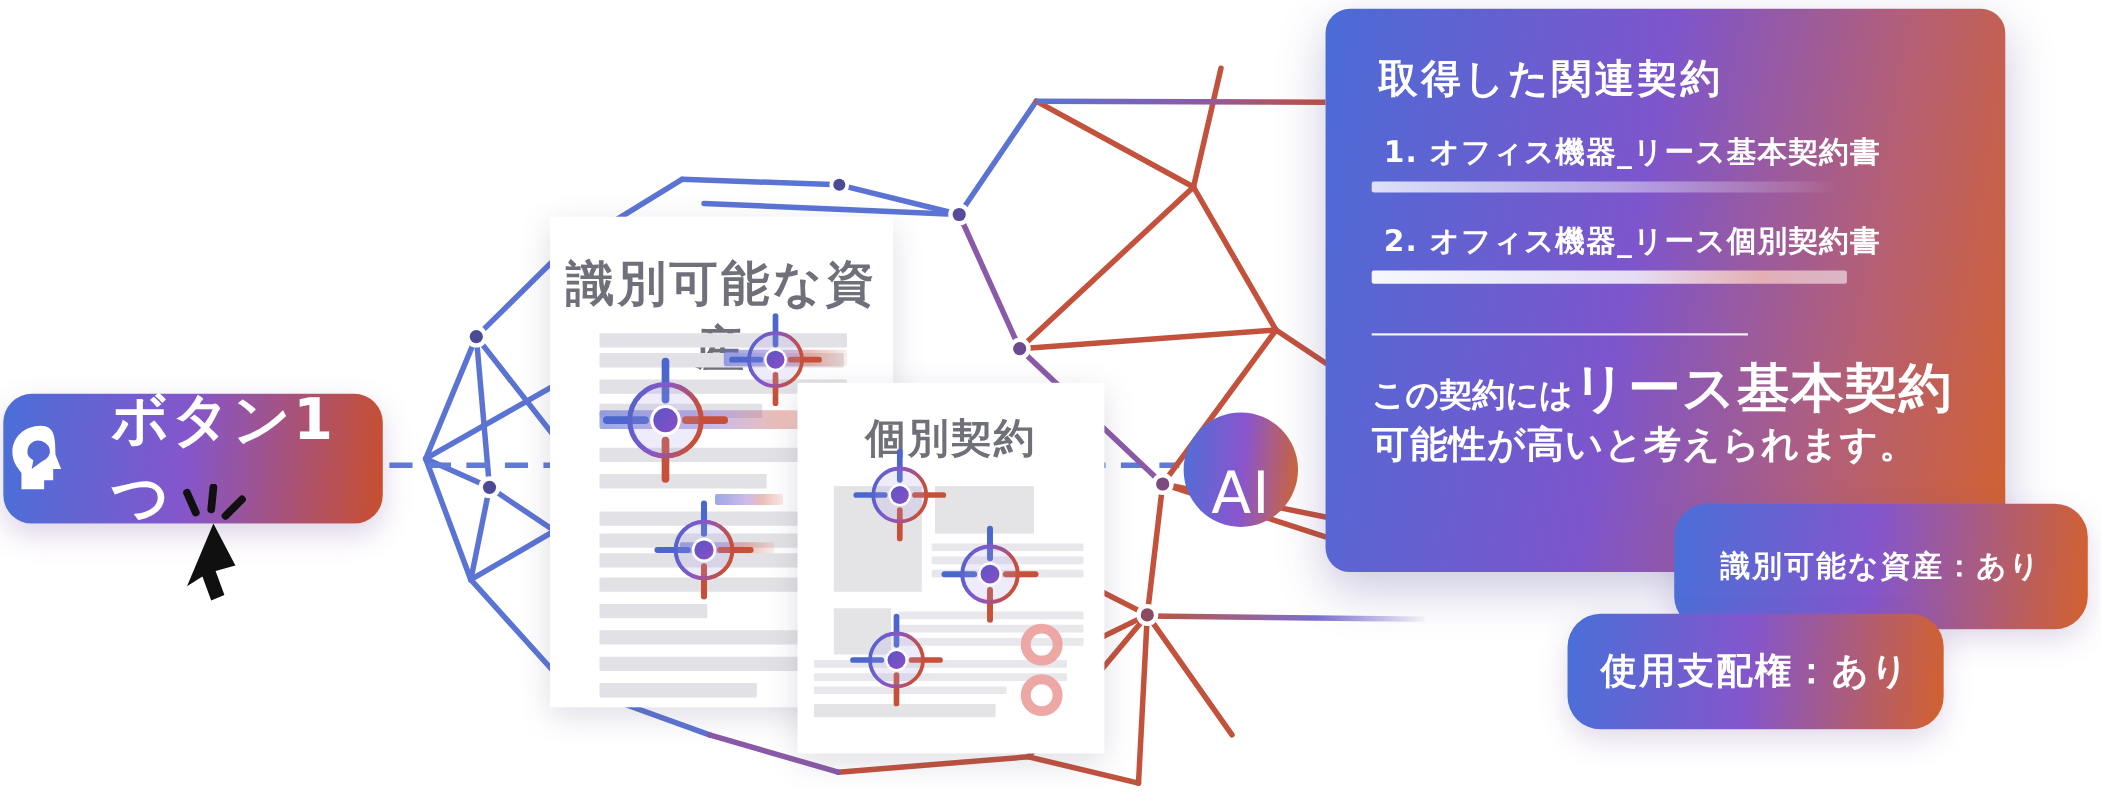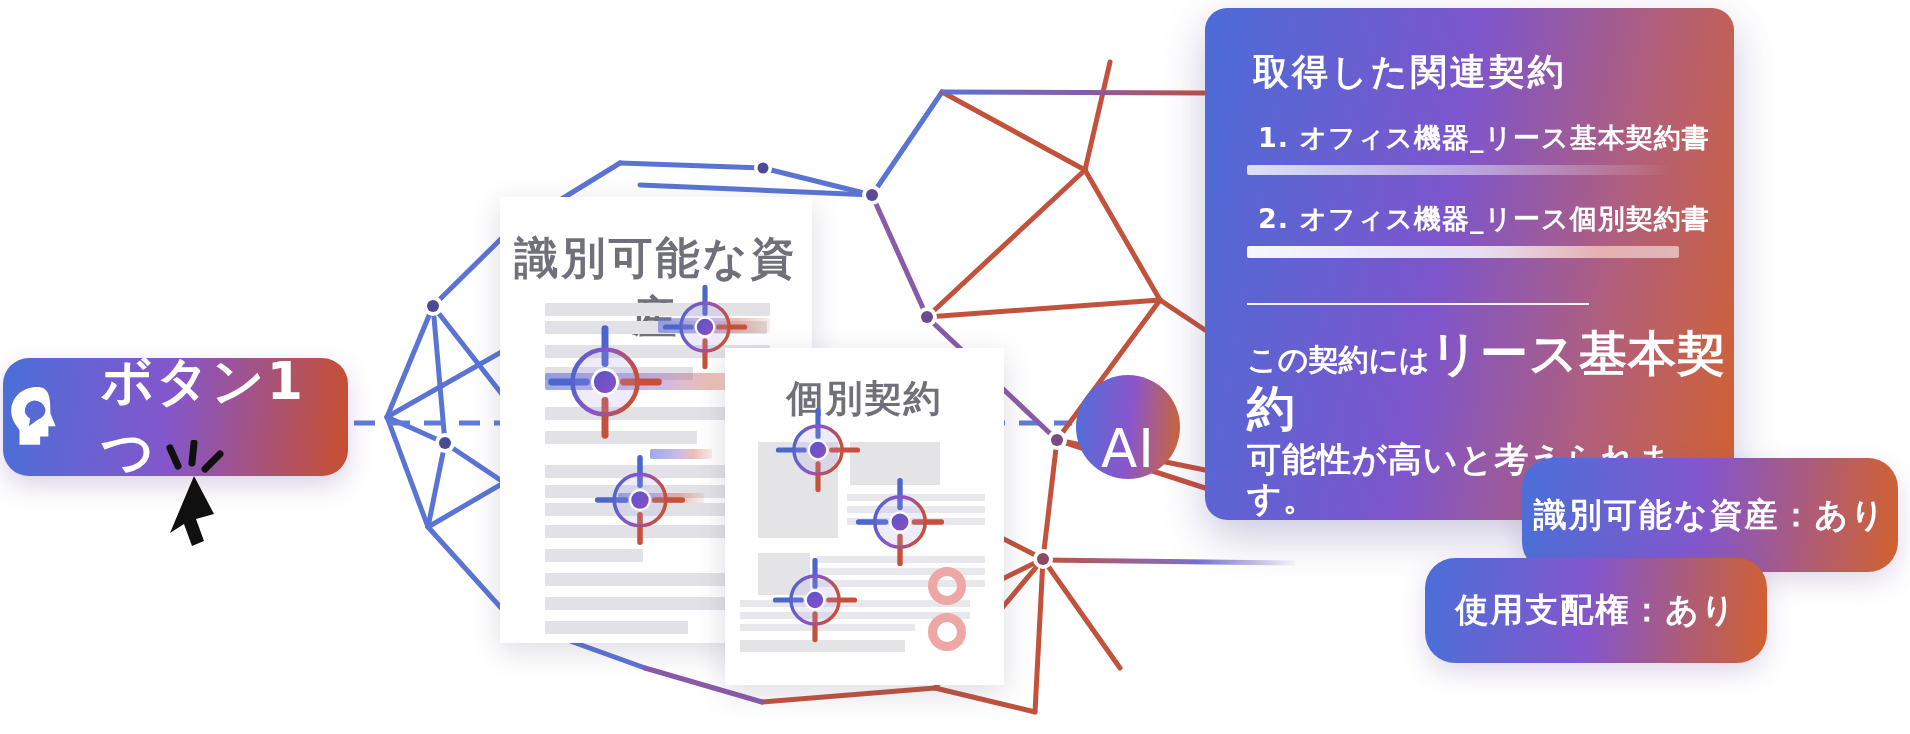--- a/index.html
+++ b/index.html
@@ -30,42 +30,42 @@
        box-shadow:0 10px 26px rgba(120,80,160,.25);cursor:pointer;}
   .cta-label{color:#fff;font-size:52px;font-weight:bold;letter-spacing:2px;}
 
   
   .ai-badge{position:absolute;left:1076px;top:375px;width:104px;height:104px;border-radius:50%;
             background:linear-gradient(95deg,#4f6fd8 0%,#8a55cc 52%,#d2682e 100%);
             display:flex;align-items:flex-end;justify-content:center;
             color:#fff;font-size:53px;font-weight:normal;letter-spacing:1px;}
 
   
-  .panel{position:absolute;left:1205px;top:8px;width:529px;height:512px;border-radius:22px;
+  .panel{position:absolute;left:1205px;top:8px;width:593px;height:512px;border-radius:22px;
          background:linear-gradient(100deg,#4b6cd6 0%,#7d55cc 45%,#b35f78 75%,#d2612e 100%);
-         box-shadow:0 16px 44px rgba(70,60,140,.28);color:#fff;}
+         box-shadow:0 16px 44px rgba(70,60,140,.28);color:#fff;padding-left:25px;}
   .panel-title{position:absolute;left:48px;top:40px;font-size:36px;font-weight:bold;letter-spacing:3px;}
   .panel-item{position:absolute;left:53px;font-size:27px;font-weight:bold;letter-spacing:1px;}
   .pbar{position:absolute;left:42px;border-radius:2px;}
   .pbar1{top:157px;width:424px;height:10px;
          background:linear-gradient(90deg,rgba(255,255,255,.80),rgba(255,255,255,.45) 55%,rgba(255,255,255,.10) 92%,rgba(255,255,255,0));}
   .pbar2{top:238px;width:432px;height:12px;
          background:linear-gradient(90deg,rgba(255,255,255,.95),rgba(255,255,255,.80) 55%,rgba(240,190,185,.85) 82%,rgba(255,255,255,.55));}
   .pdivider{position:absolute;left:42px;top:295px;width:342px;height:2px;background:rgba(255,255,255,.92);}
   .statement{position:absolute;left:42px;top:318px;line-height:1.15;}
   .st-prefix{font-size:30px;font-weight:bold;}
   .st-big{font-size:48px;font-weight:bold;letter-spacing:1px;}
   .st-line2{font-size:34px;font-weight:bold;margin-top:4px;letter-spacing:1px;}
 
   
   .pill{position:absolute;border-radius:30px;color:#fff;font-weight:bold;
         display:flex;align-items:center;justify-content:center;
         background:linear-gradient(95deg,#4a6fd8 0%,#8456cc 48%,#d2612e 100%);
         box-shadow:0 10px 26px rgba(120,80,160,.22);}
-  .pill1{left:1522px;top:458px;width:376px;height:114px;font-size:33px;letter-spacing:2px;}
+  .pill1{left:1522px;top:458px;width:376px;height:114px;font-size:27px;letter-spacing:2px;}
   .pill2{left:1425px;top:558px;width:342px;height:105px;font-size:33px;letter-spacing:2px;}
 
   svg.cursor{position:absolute;left:150px;top:440px;}
 </style>
 </head>
 <body>
 
 <div class="stage">
 
   <svg width="0" height="0" style="position:absolute" aria-hidden="true">

